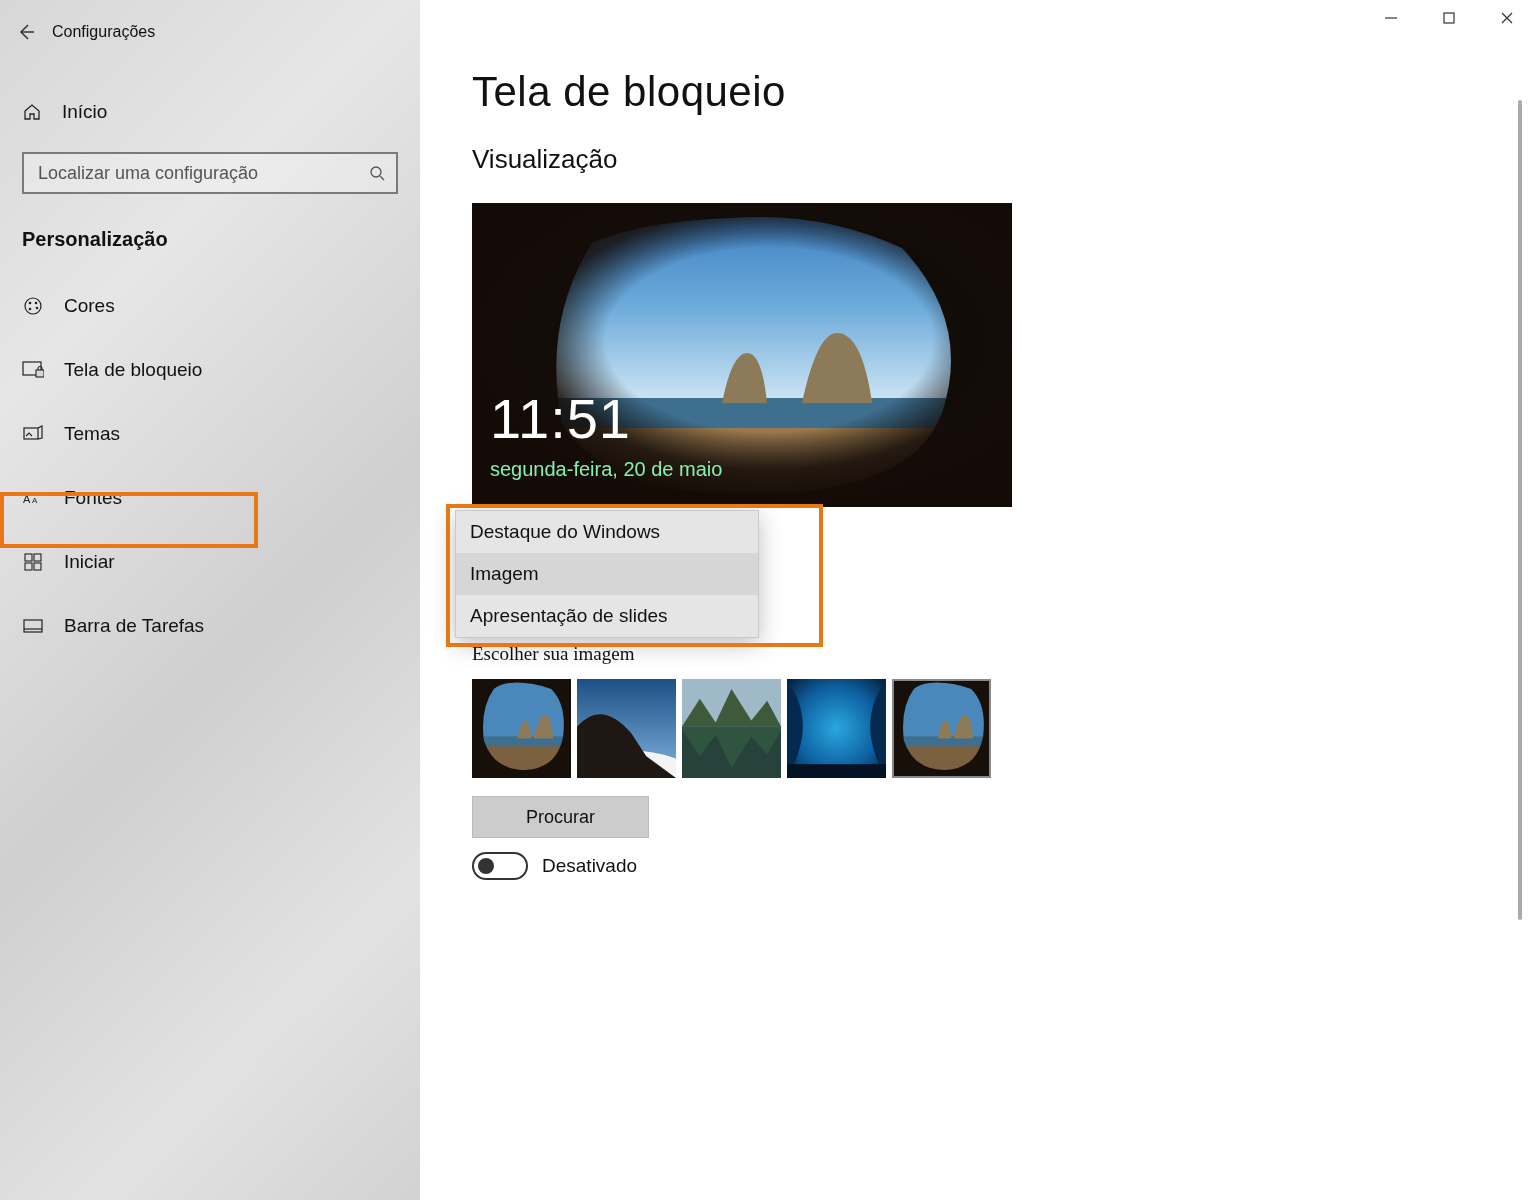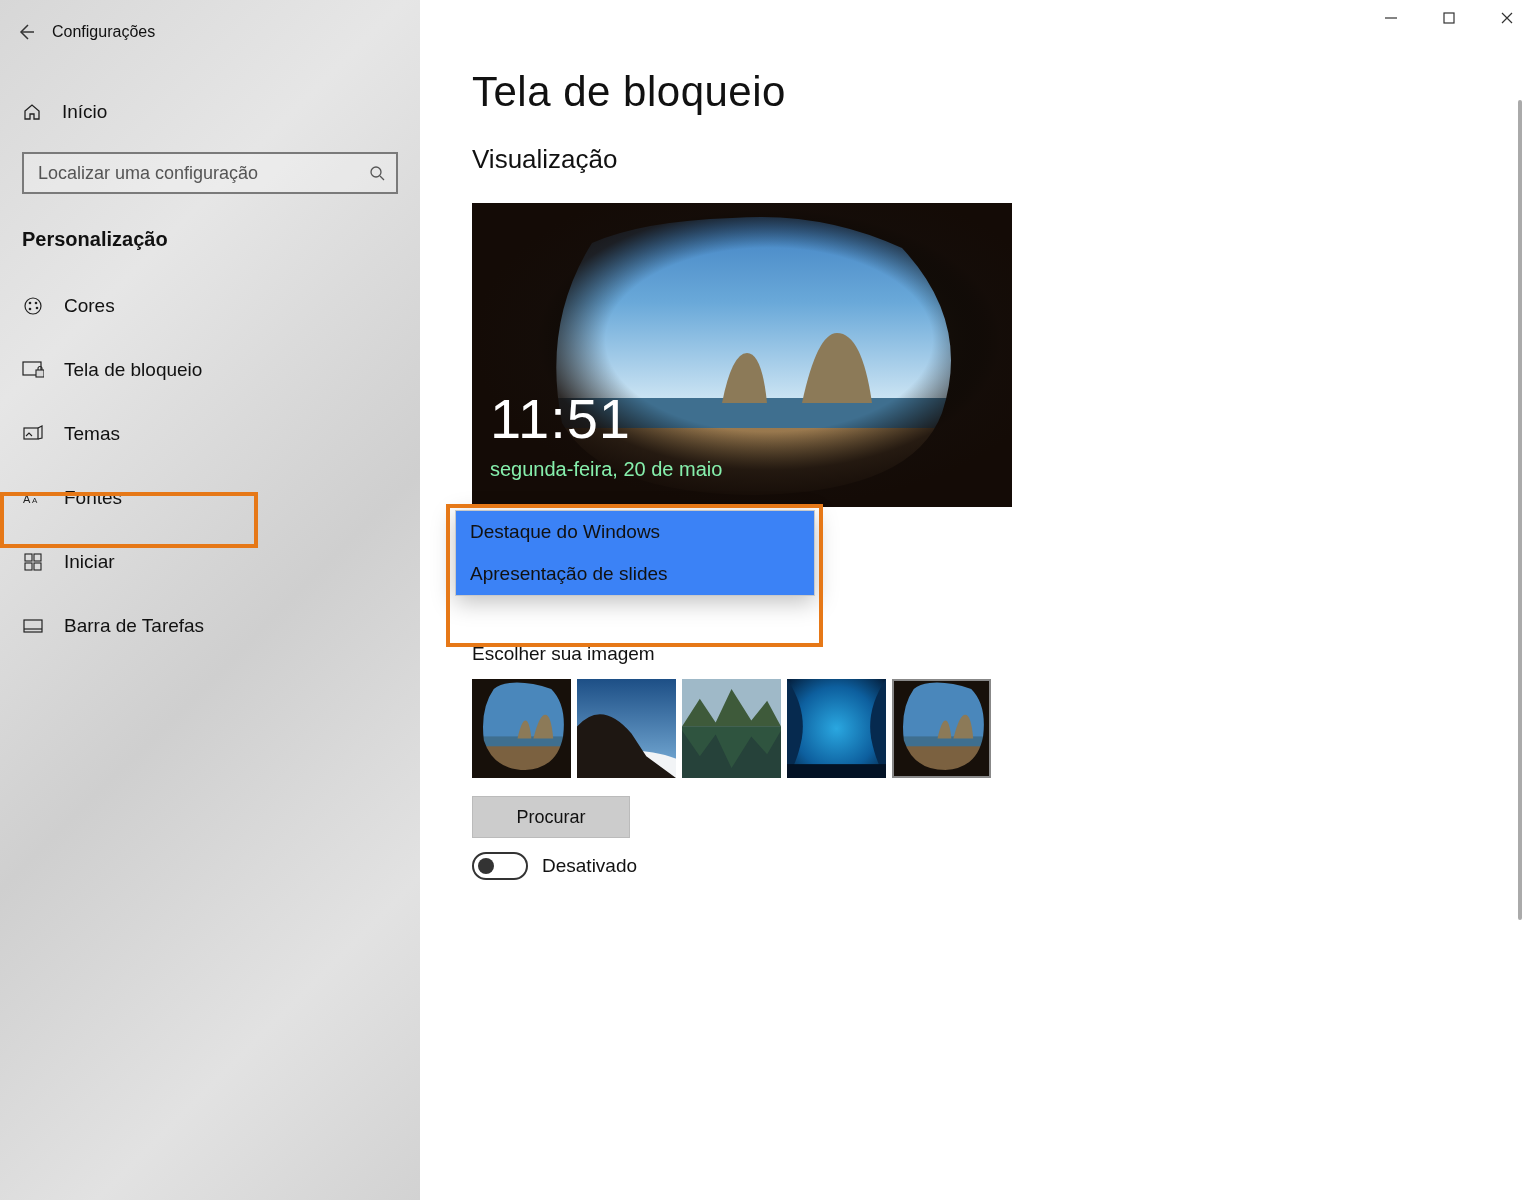--- a/index.html
+++ b/index.html
@@ -56,43 +56,43 @@
   .section-title { font-size: 26px; font-weight: 400; color: #111; margin-top: 28px; }
 
   .preview {
     margin-top: 28px; width: 540px; height: 304px; position: relative; overflow: hidden;
     background: #000;
   }
   .preview svg { width: 100%; height: 100%; display: block; }
   .preview .time { position: absolute; left: 18px; bottom: 56px; font-size: 56px; font-weight: 300; color: #fff; letter-spacing: 1px; }
   .preview .date { position: absolute; left: 18px; bottom: 26px; font-size: 20px; font-weight: 300; color: #86efac; }
 
-  .choose-label { margin-top: 30px; font-size: 19px; color: #111; }
+  .choose-label { margin-top: 30px; font-size: 19px; color: #111; font-family: Liberation Serif, serif; }
 
   .thumbs { display: flex; gap: 6px; margin-top: 14px; }
   .thumb { width: 99px; height: 99px; overflow: hidden; }
   .thumb svg { width:100%; height:100%; display:block; }
   .thumb.sel { outline: 2px solid #888; outline-offset: -2px; }
 
   .browse-btn {
-    margin-top: 18px; width: 158px; height: 42px; background: #ccc; border: 1px solid #bbb;
+    margin-top: 18px; width: 177px; height: 42px; background: #ccc; border: 1px solid #bbb;
     display: flex; align-items: center; justify-content: center; font-size: 18px; color: #111;
   }
 
   .tip-text { margin-top: 40px; font-size: 19px; color: #111; max-width: 560px; line-height: 1.4; }
 
   .toggle-row { display: flex; align-items: center; gap: 14px; margin-top: 14px; }
   .toggle { width: 56px; height: 28px; border: 2px solid #333; border-radius: 14px; position: relative; background: #fff; }
   .toggle .knob { width: 16px; height: 16px; border-radius: 50%; background: #333; position: absolute; left: 4px; top: 4px; }
   .toggle-label { font-size: 19px; color: #111; }
 
   
   .dropdown-popup {
-    position: absolute; left: 455px; top: 510px; width: 360px;
-    background: #3b82f6; border: 1px solid #c9c9c9;
+    position: absolute; left: 455px; top: 510px; width: 304px;
+    background: #e5e5e5; border: 1px solid #c9c9c9;
     box-shadow: 0 6px 22px rgba(0,0,0,0.25);
     z-index: 20;
   }
   .dd-option { height: 42px; display: flex; align-items: center; padding-left: 14px; font-size: 19px; color: #111; }
   .dd-option.selected { background: #d6d6d6; }
   .highlight-dd { left: 446px; top: 504px; width: 377px; height: 143px; z-index: 25; }
 
   
   .fake-scrollbar { position: absolute; right: 14px; top: 100px; width: 4px; height: 820px; background: #aaa; border-radius: 2px; z-index: 5;}
 
@@ -330,20 +330,23 @@
       </div>
 
       <div style="height:60px"></div>
     </div>
   </div>
 
   <div class="dropdown-popup">
     <div class="dd-option">
       <span>Destaque do Windows</span>
     </div>
+    <div class="dd-option selected">
+      <span>Imagem</span>
+    </div>
     <div class="dd-option">
       <span>Apresentação de slides</span>
     </div>
   </div>
 
   <div class="highlight-box highlight-nav"></div>
   <div class="highlight-box highlight-dd"></div>
 
 </div>
 

